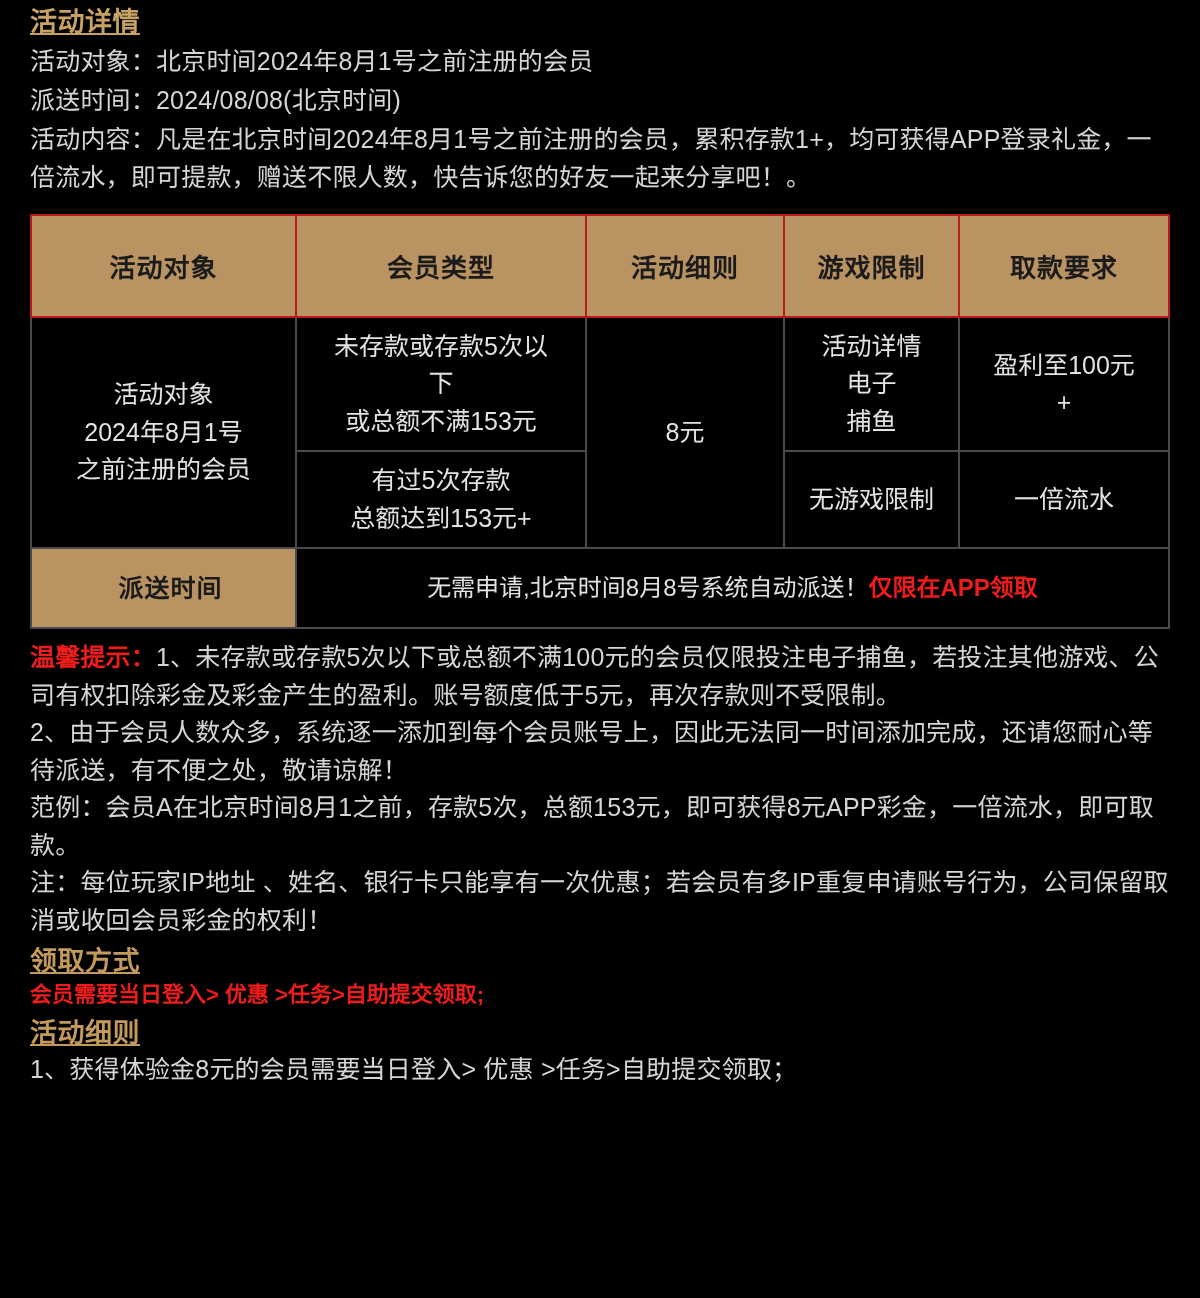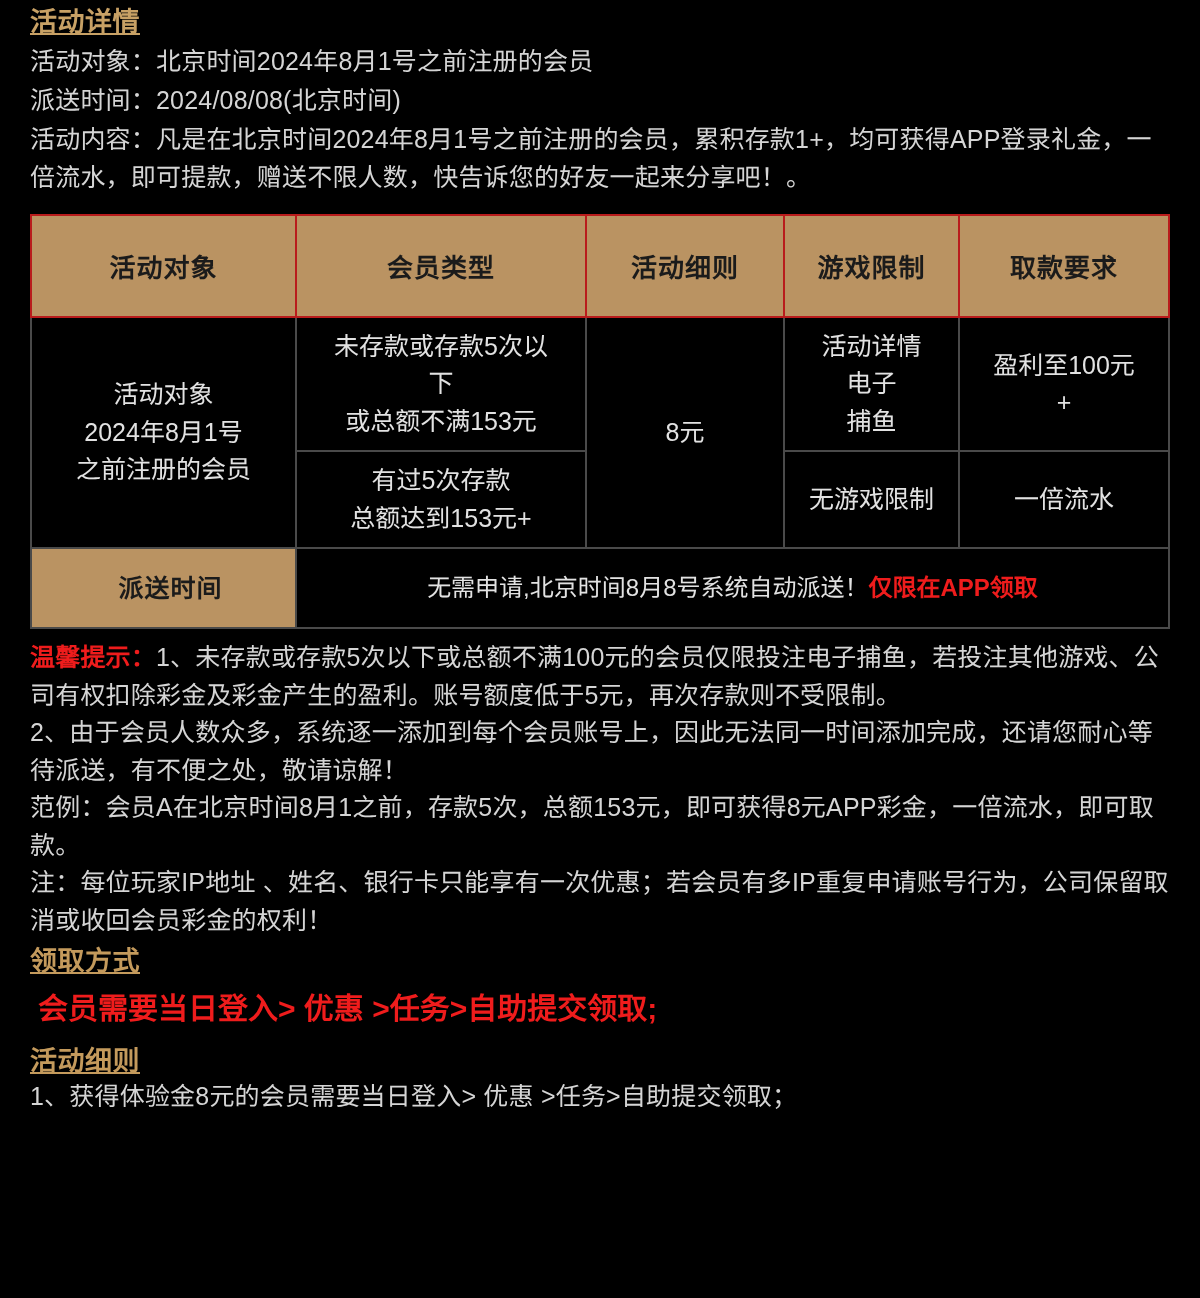--- a/index.html
+++ b/index.html
@@ -107,23 +107,23 @@
   
   .notes { margin-top: 10px; }
   .notes .para { margin-bottom: 0; }
   .label-red {
     color: #ef1c1c;
     font-weight: bold;
   }
   .red-line {
     color: #ef1c1c;
     font-weight: bold;
-    font-size: 30px;
+    font-size: 22px;
     line-height: 1.45;
-    margin: 8px;
+    margin: 0;
   }
 </style>
 </head>
 <body>
 
 <div class="page">
 
   <h1 class="section-title">活动详情</h1>
   <div class="detail-lines">
     <p class="para">活动对象：北京时间2024年8月1号之前注册的会员</p>

